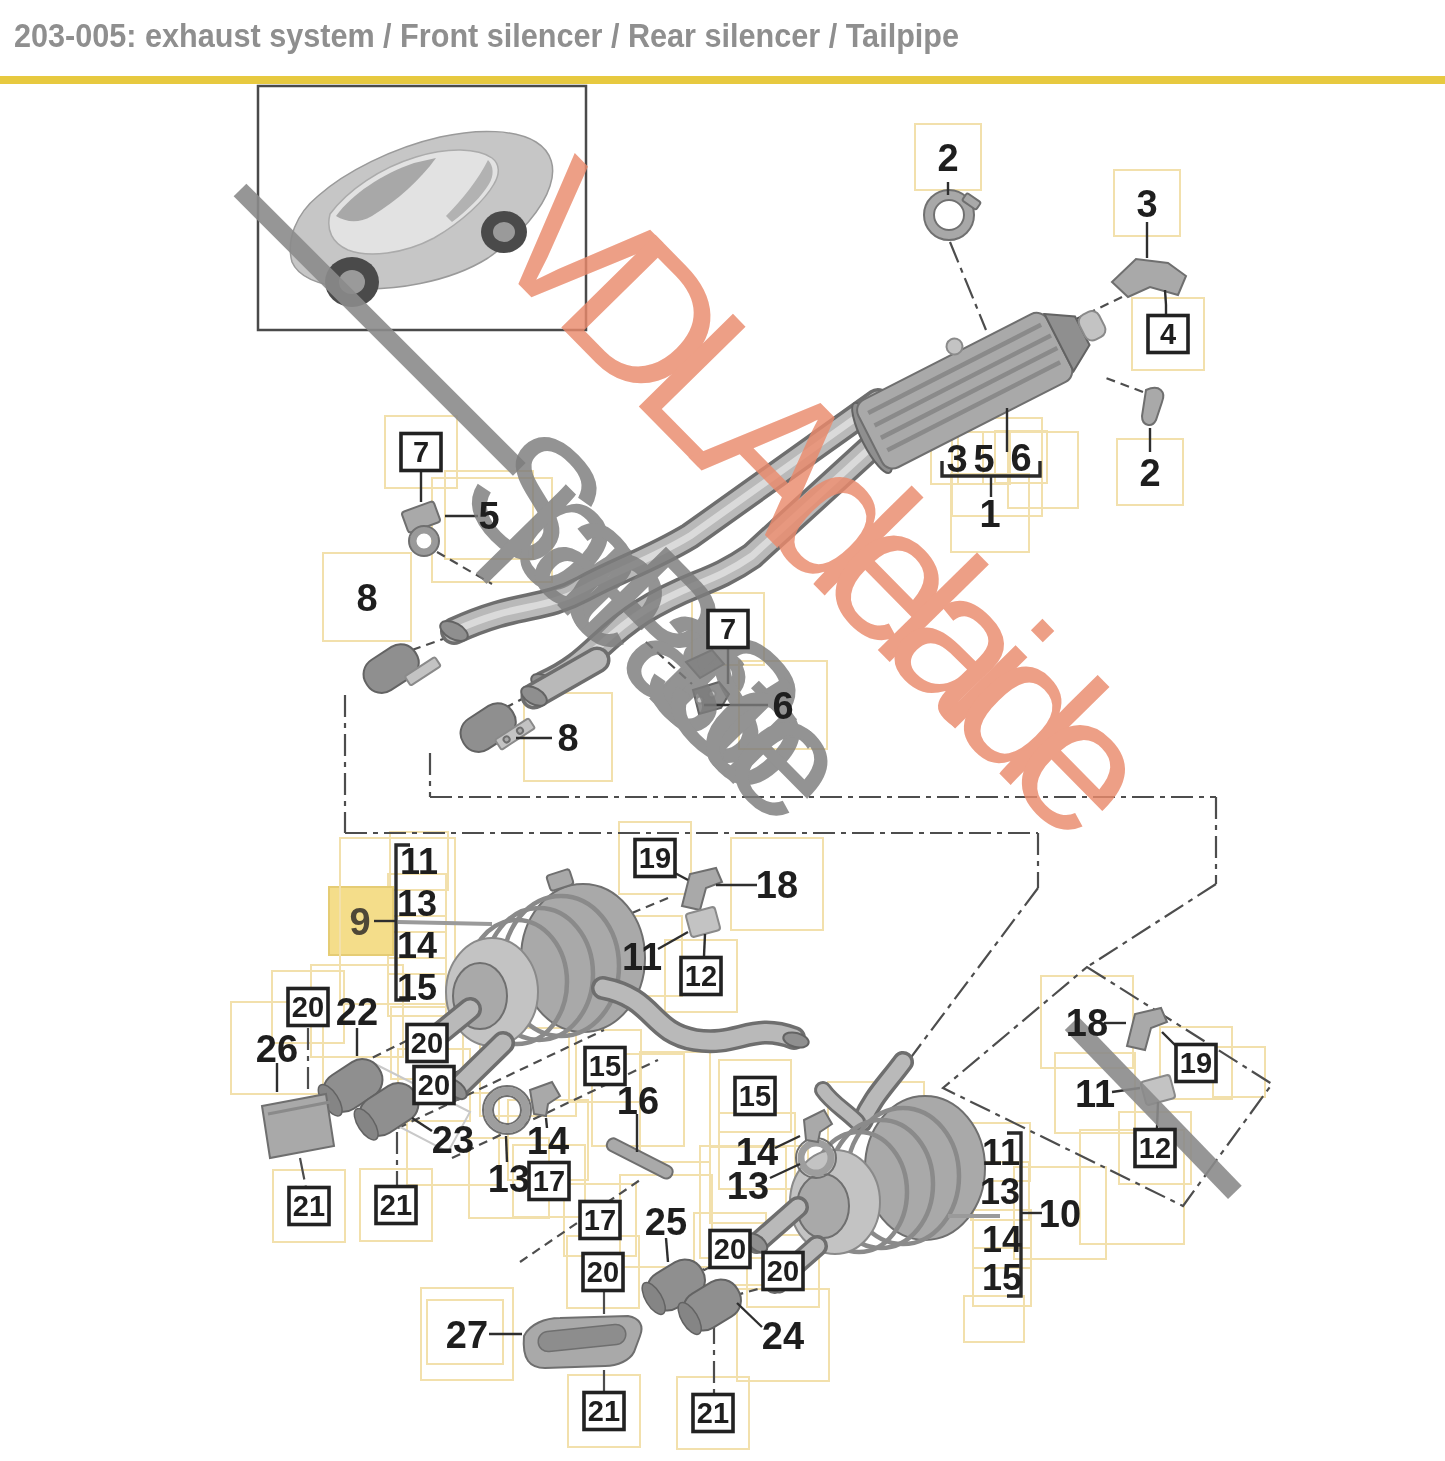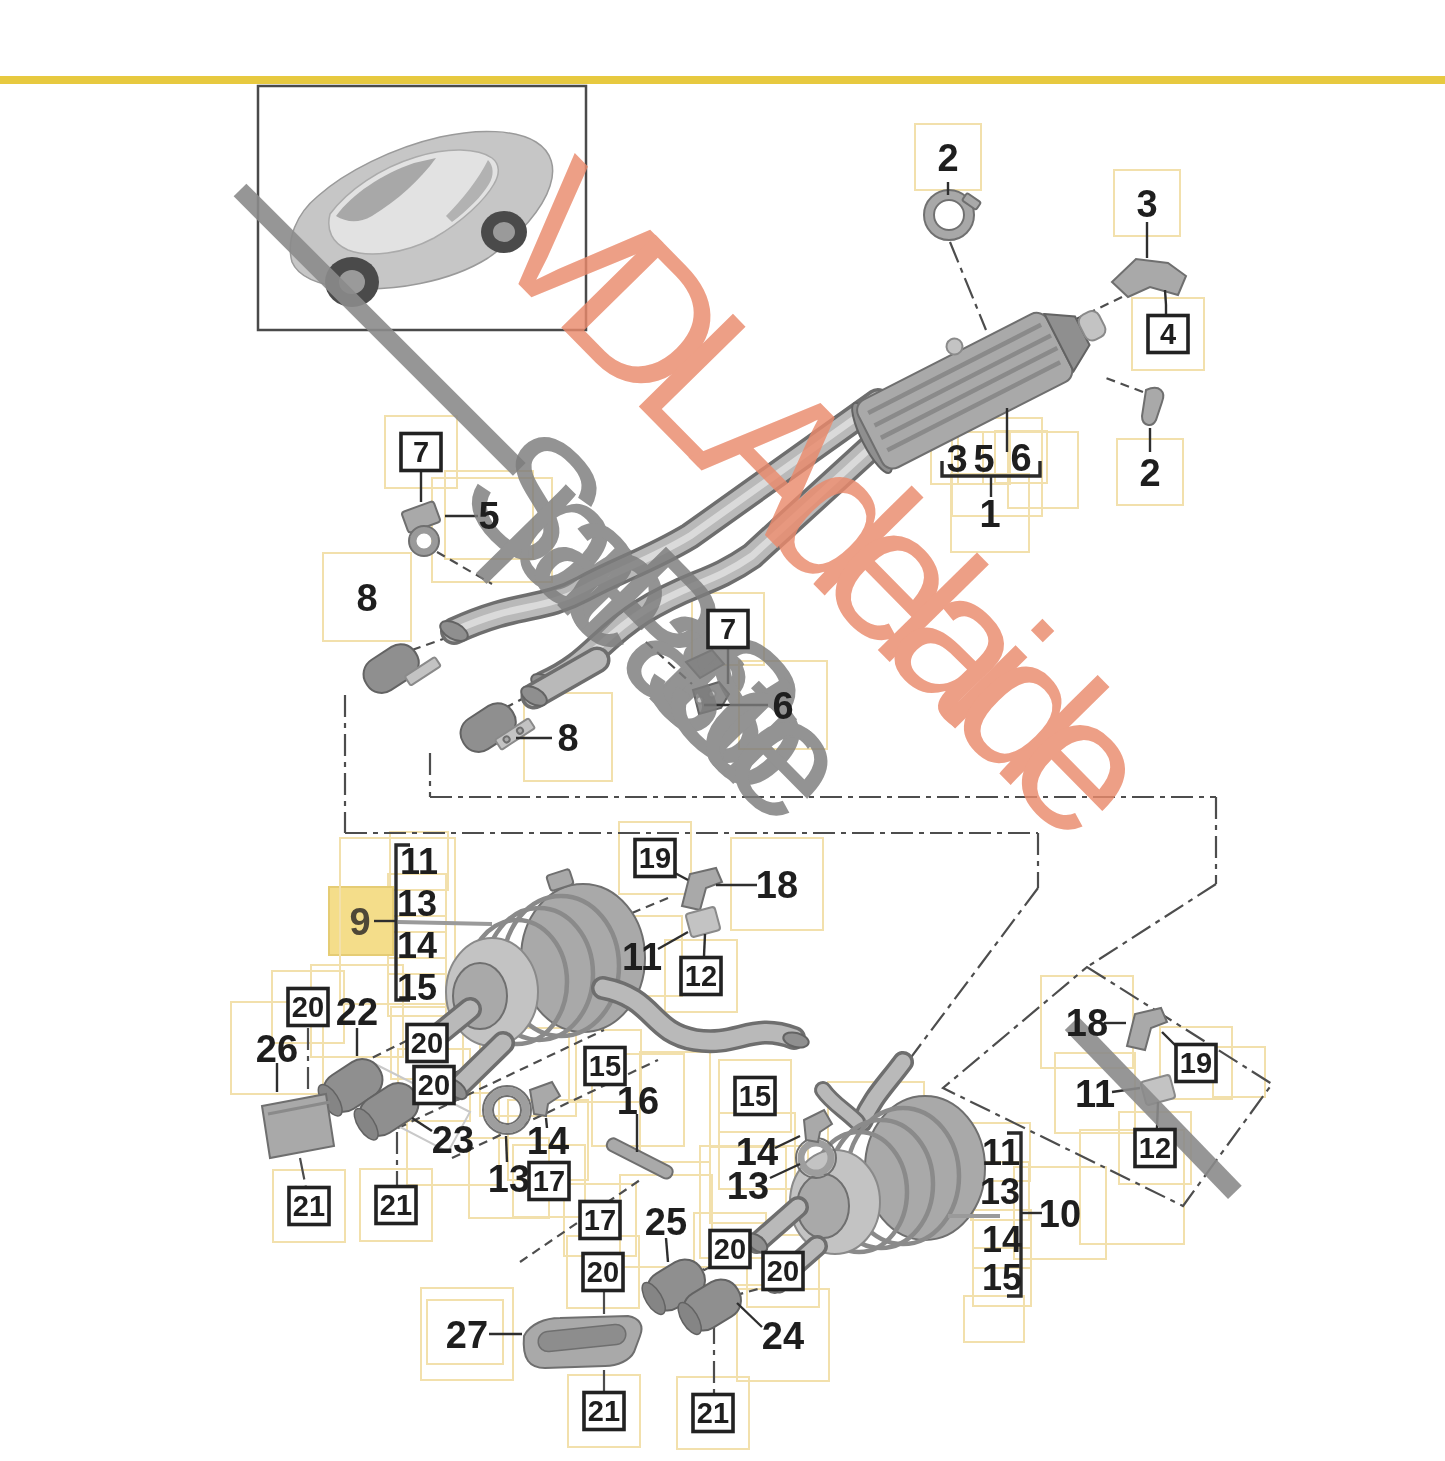--- a/index.html
+++ b/index.html
@@ -27,20 +27,23 @@
   .part{fill:#a9a9a9;stroke:#6f6f6f;stroke-width:2;}
   .part-dk{fill:#8f8f8f;stroke:#636363;stroke-width:2;}
   .part-light{fill:#c3c3c3;stroke:#8a8a8a;stroke-width:2;}
   .rib{fill:none;stroke:#8a8a8a;stroke-width:4.5;}
   .wm-text{font-family:"Liberation Sans",sans-serif;opacity:.82;}
 </style>
 </head>
 <body>
 
 <div class="page">
+  <div class="header">
+    <span class="title">203-005: exhaust system / Front silencer / Rear silencer / Tailpipe</span>
+  </div>
   <div class="divider"></div>
 
   <svg class="diagram" viewBox="0 0 1445 1461">
 
     <g id="accents">
         <rect x="915" y="124" width="66" height="66" class="accent"></rect>
         <rect x="1114" y="170" width="66" height="66" class="accent"></rect>
         <rect x="1117" y="439" width="66" height="66" class="accent"></rect>
         <rect x="951" y="474" width="78" height="78" class="accent"></rect>
         <rect x="931" y="432" width="52" height="52" class="accent"></rect>

